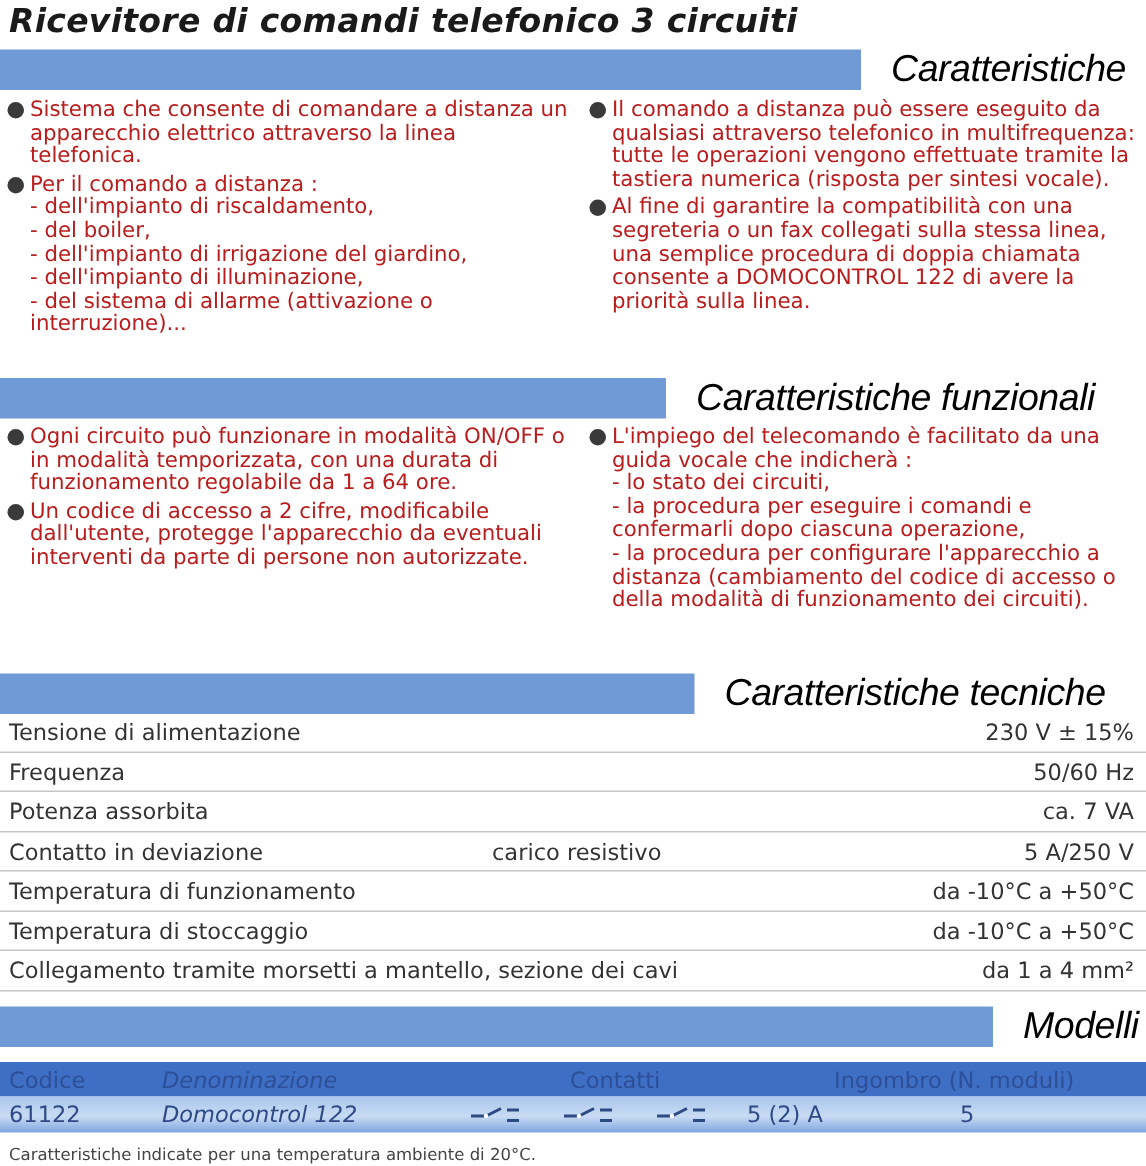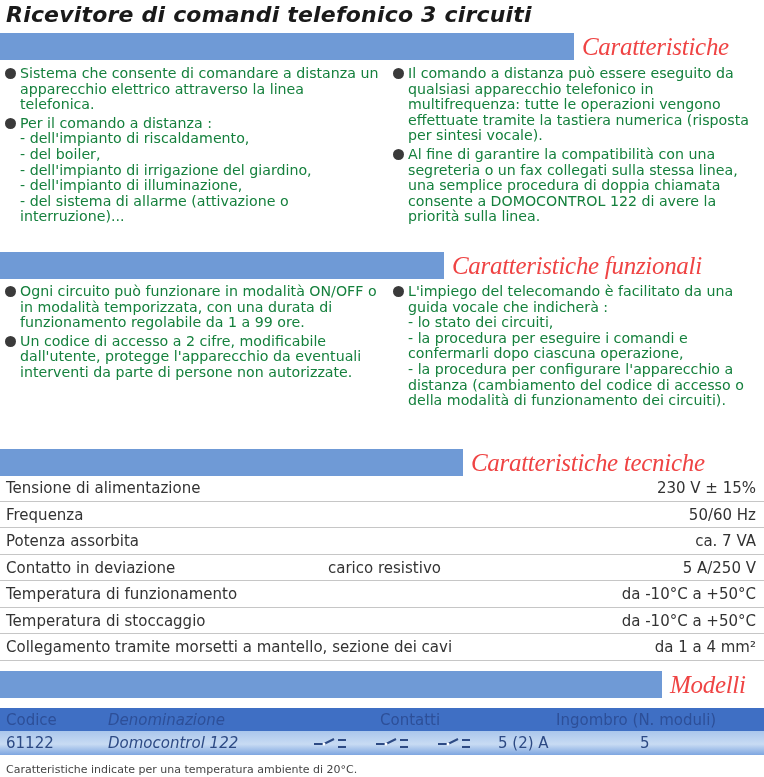--- a/index.html
+++ b/index.html
@@ -2,23 +2,23 @@
 <html><head>
 <meta charset="utf-8">
 <style>
   html, body { margin: 0; padding: 0; background: #ffffff; }
   body { width: 764px; height: 777px; position: relative; overflow: hidden;
          font-family: "DejaVu Sans", sans-serif; color: #2a2a2a; }
   .title { position: absolute; left: 6px; top: 2px; font-size: 22px; font-weight: bold;
            font-style: italic; color: #1a1a1a; letter-spacing: 0.2px; }
   .sec-head { position: absolute; left: 0; height: 27px; display: flex; align-items: stretch; width: 764px; }
   .sec-bar { background: #6f9ad6; flex: 0 0 auto; }
-  .sec-label { color: #ef4444; font-style: italic; font-size: 25px; line-height: 27px;
-               padding-left: 8px; white-space: nowrap; font-family: Liberation Serif, serif; letter-spacing: -0.3px; }
-  .col { position: absolute; font-size: 14.2px; line-height: 15.6px; color: #15803d; }
+  .sec-label { color: #000000; font-style: italic; font-size: 25px; line-height: 27px;
+               padding-left: 20px; white-space: nowrap; font-family: Liberation Sans, sans-serif; letter-spacing: -0.3px; }
+  .col { position: absolute; font-size: 14.2px; line-height: 15.6px; color: #b91c1c; }
   .bullet-item { position: relative; padding-left: 16px; margin-bottom: 3px; }
   .bullet { position: absolute; left: 1px; top: 2px; width: 11px; height: 11px; border-radius: 50%; background: #3a3a3a; }
   .sub { display: block; }
   .specs { position: absolute; left: 0; top: 475px; width: 764px; }
   .spec-row { position: relative; height: 25.5px; border-bottom: 1px solid #c6c6c6; font-size: 15px; color: #333; }
   .spec-row .lbl { position: absolute; left: 6px; top: 4px; }
   .spec-row .mid { position: absolute; left: 328px; top: 4px; }
   .spec-row .val { position: absolute; right: 8px; top: 4px; }
   .models { position: absolute; left: 0; top: 708px; width: 764px; }
   .models-head { position: relative; height: 23px; background: #3f6fc4; color: #2d4f98; font-size: 15px; }
@@ -52,37 +52,37 @@
     <span class="sub">- del boiler,</span>
     <span class="sub">- dell'impianto di irrigazione del giardino,</span>
     <span class="sub">- dell'impianto di illuminazione,</span>
     <span class="sub">- del sistema di allarme (attivazione o interruzione)...</span>
   </div>
 </div>
 
 <div class="col" style="left:392px; top:66px; width:368px">
   <div class="bullet-item">
     <span class="bullet"></span>
-    <span>Il comando a distanza può essere eseguito da qualsiasi apparecchio telefonico in multifrequenza: tutte le operazioni vengono effettuate tramite la tastiera numerica (risposta per sintesi vocale).</span>
+    <span>Il comando a distanza può essere eseguito da qualsiasi attraverso telefonico in multifrequenza: tutte le operazioni vengono effettuate tramite la tastiera numerica (risposta per sintesi vocale).</span>
   </div>
   <div class="bullet-item">
     <span class="bullet"></span>
     <span>Al fine di garantire la compatibilità con una segreteria o un fax collegati sulla stessa linea, una semplice procedura di doppia chiamata consente a DOMOCONTROL 122 di avere la priorità sulla linea.</span>
   </div>
 </div>
 
 <div class="sec-head" style="top:252px">
   <div class="sec-bar" style="width:444px"></div>
   <div class="sec-label">Caratteristiche funzionali</div>
 </div>
 
 <div class="col" style="left:4px; top:284px; width:378px">
   <div class="bullet-item">
     <span class="bullet"></span>
-    <span>Ogni circuito può funzionare in modalità ON/OFF o in modalità temporizzata, con una durata di funzionamento regolabile da 1 a 99 ore.</span>
+    <span>Ogni circuito può funzionare in modalità ON/OFF o in modalità temporizzata, con una durata di funzionamento regolabile da 1 a 64 ore.</span>
   </div>
   <div class="bullet-item">
     <span class="bullet"></span>
     <span>Un codice di accesso a 2 cifre, modificabile dall'utente, protegge l'apparecchio da eventuali interventi da parte di persone non autorizzate.</span>
   </div>
 </div>
 
 <div class="col" style="left:392px; top:284px; width:368px">
   <div class="bullet-item">
     <span class="bullet"></span>

